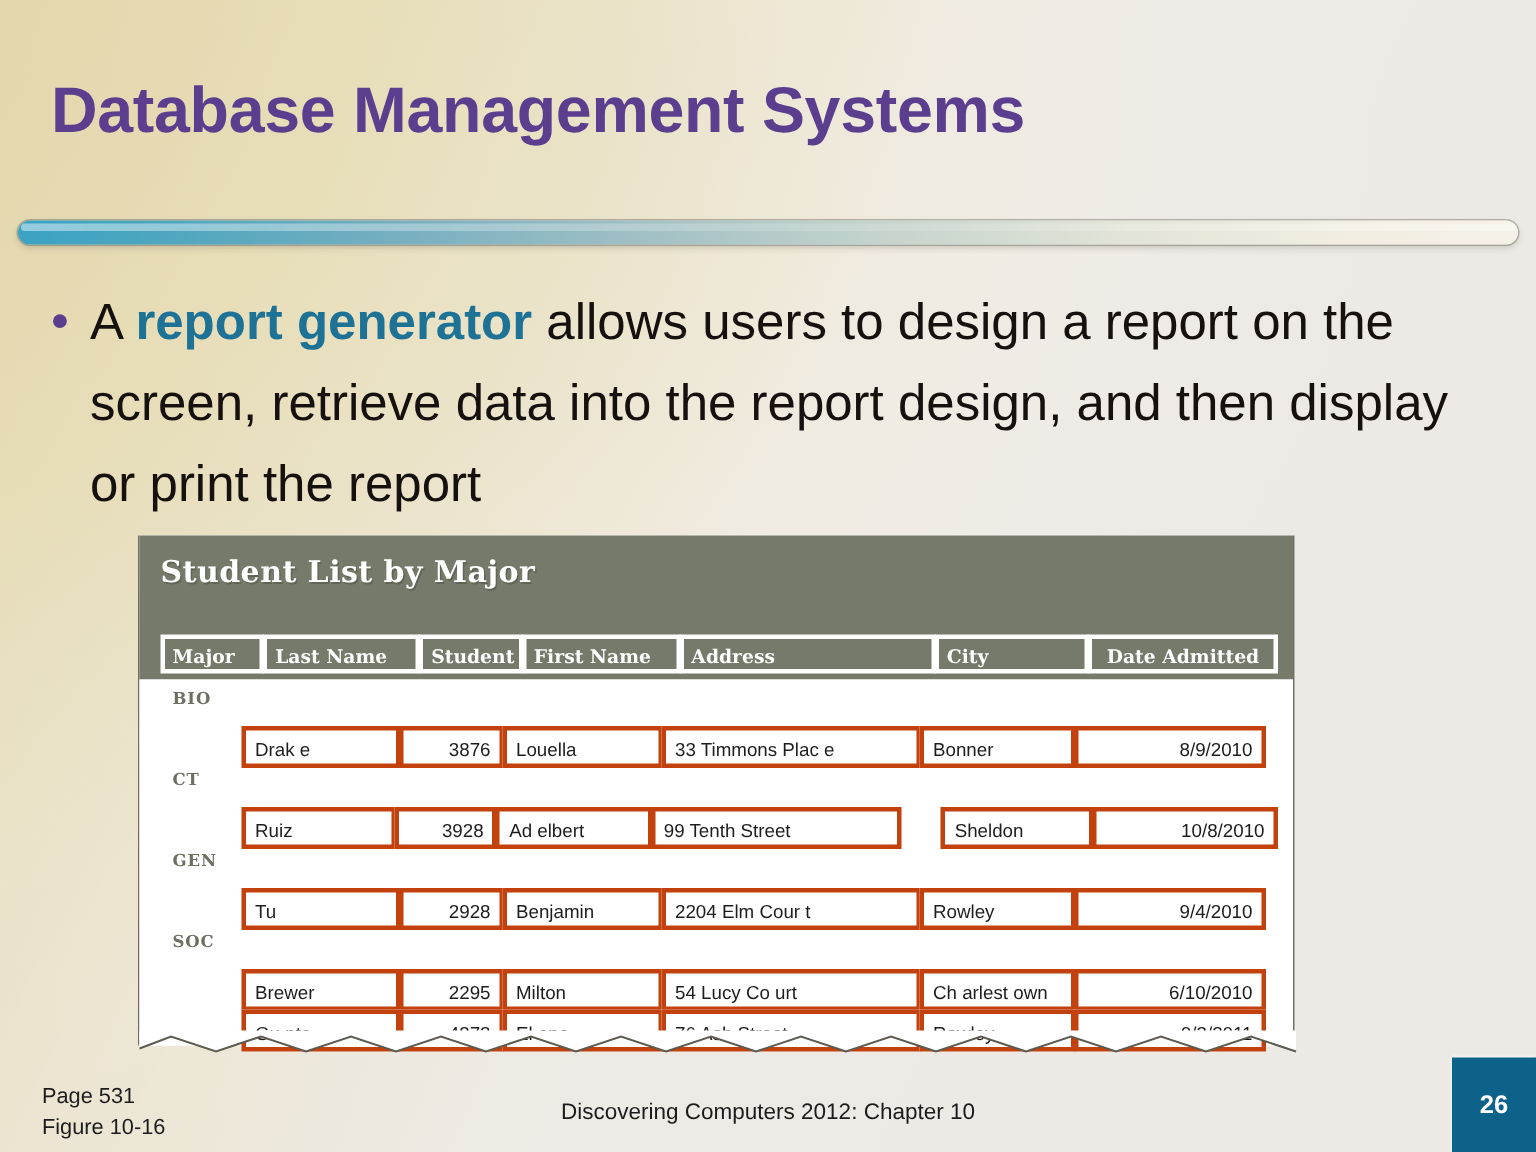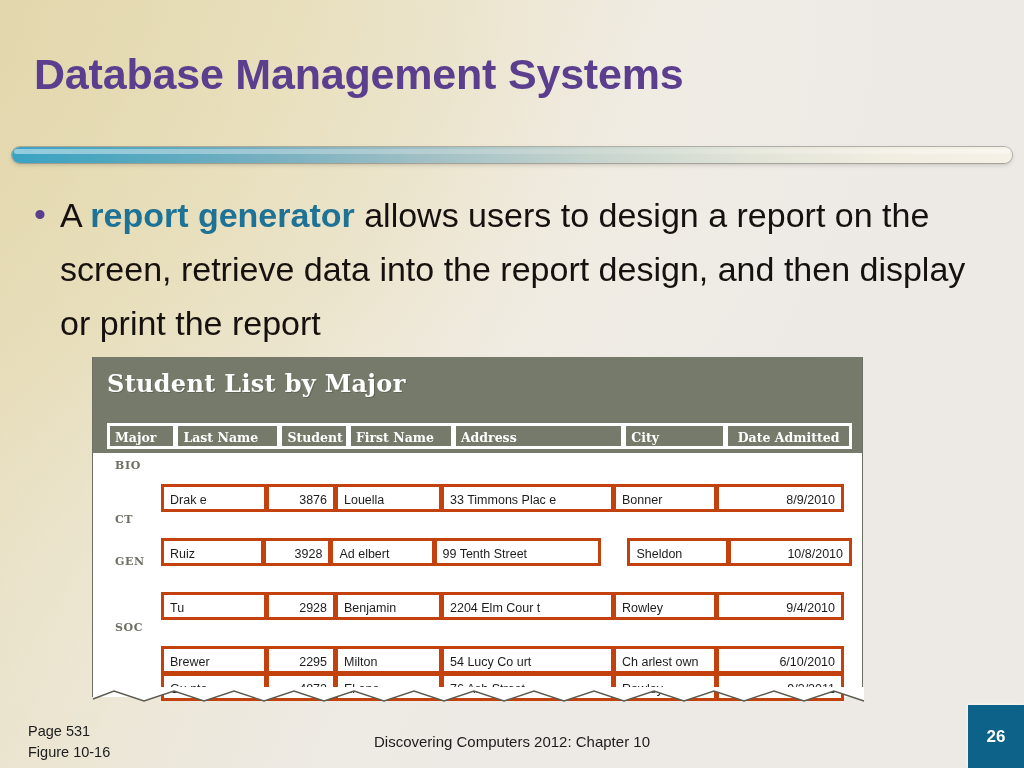--- a/index.html
+++ b/index.html
@@ -144,21 +144,21 @@
     height: 96px;
     background: #767a6a;
     box-sizing: border-box;
   }
   .report-title {
     position: absolute;
     left: 14px;
     top: 12px;
     font-family: "DejaVu Serif", "Liberation Serif", serif;
     font-weight: bold;
-    font-size: 24px;
+    font-size: 20px;
     color: #ffffff;
     letter-spacing: 0.3px;
     text-shadow: 1px 1px 0 rgba(0,0,0,0.18);
   }
 
   
   .col-head {
     position: absolute;
     left: 14px;
     top: 66px;
@@ -313,21 +313,21 @@
           </div>
           <div class="grp" style="top: 60px;">CT</div>
           <div class="datarow" style="top: 85px;">
             <div class="cell" style="width: 106px;">Ruiz</div>
             <div class="cell num" style="width: 70px;">3928</div>
             <div class="cell" style="width: 107px;">Ad elbert</div>
             <div class="cell" style="width: 173px;">99 Tenth Street</div>
             <div class="cell" style="width: 104px; margin-left: 27px;">Sheldon</div>
             <div class="cell num" style="width: 128px;">10/8/2010</div>
           </div>
-          <div class="grp" style="top: 102px;">GEN</div>
+          <div class="grp" style="top: 114px;">GEN</div>
           <div class="datarow" style="top: 139px;">
             <div class="cell" style="width: 106px;">Tu</div>
             <div class="cell num" style="width: 70px;">2928</div>
             <div class="cell" style="width: 107px;">Benjamin</div>
             <div class="cell" style="width: 173px;">2204 Elm Cour t</div>
             <div class="cell" style="width: 104px;">Rowley</div>
             <div class="cell num" style="width: 128px;">9/4/2010</div>
           </div>
           <div class="grp" style="top: 168px;">SOC</div>
           <div class="datarow" style="top: 193px;">

